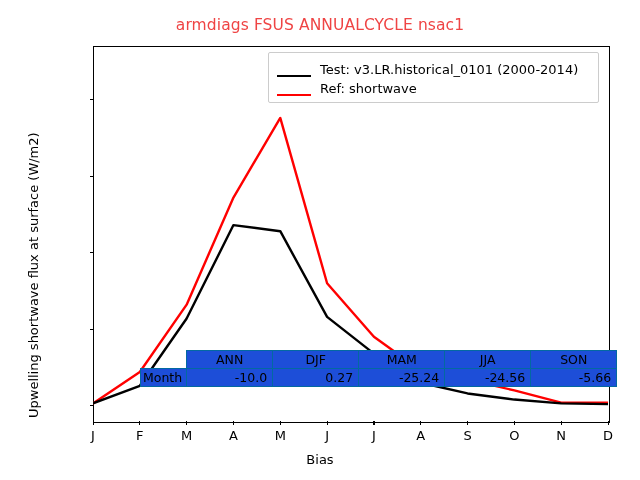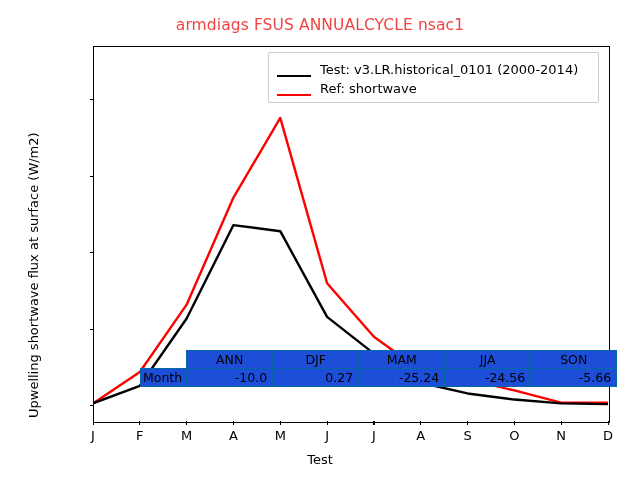--- a/index.html
+++ b/index.html
@@ -204,21 +204,21 @@
       <div class="xtick-mark" style="left: 467.045px;"></div>
       <div class="xtick-label" style="left: 494.364px;">O</div>
       <div class="xtick-mark" style="left: 513.864px;"></div>
       <div class="xtick-label" style="left: 541.182px;">N</div>
       <div class="xtick-mark" style="left: 560.682px;"></div>
       <div class="xtick-label" style="left: 588px;">D</div>
       <div class="xtick-mark" style="left: 607.5px;"></div>
     </div>
 
   <div id="ylabel">Upwelling shortwave flux at surface (W/m2)</div>
-  <div id="xlabel">Test</div>
+  <div id="xlabel">Bias</div>
 
   <div id="legend">
     <div class="legend-row">
       <span class="legend-swatch" style="border-top-color: rgb(0, 0, 0);"></span>
       <span class="legend-text">Test: v3.LR.historical_0101 (2000-2014)</span>
     </div>
     <div class="legend-row">
       <span class="legend-swatch" style="border-top-color: rgb(255, 0, 0);"></span>
       <span class="legend-text">Ref: shortwave</span>
     </div>

